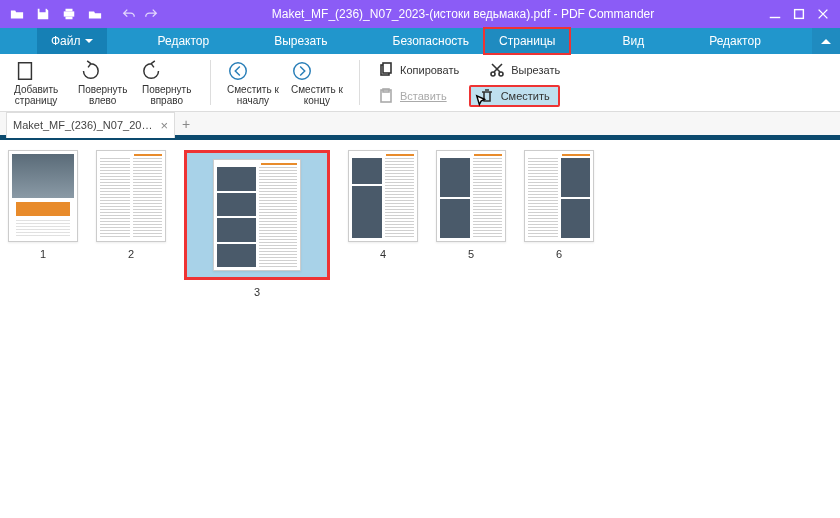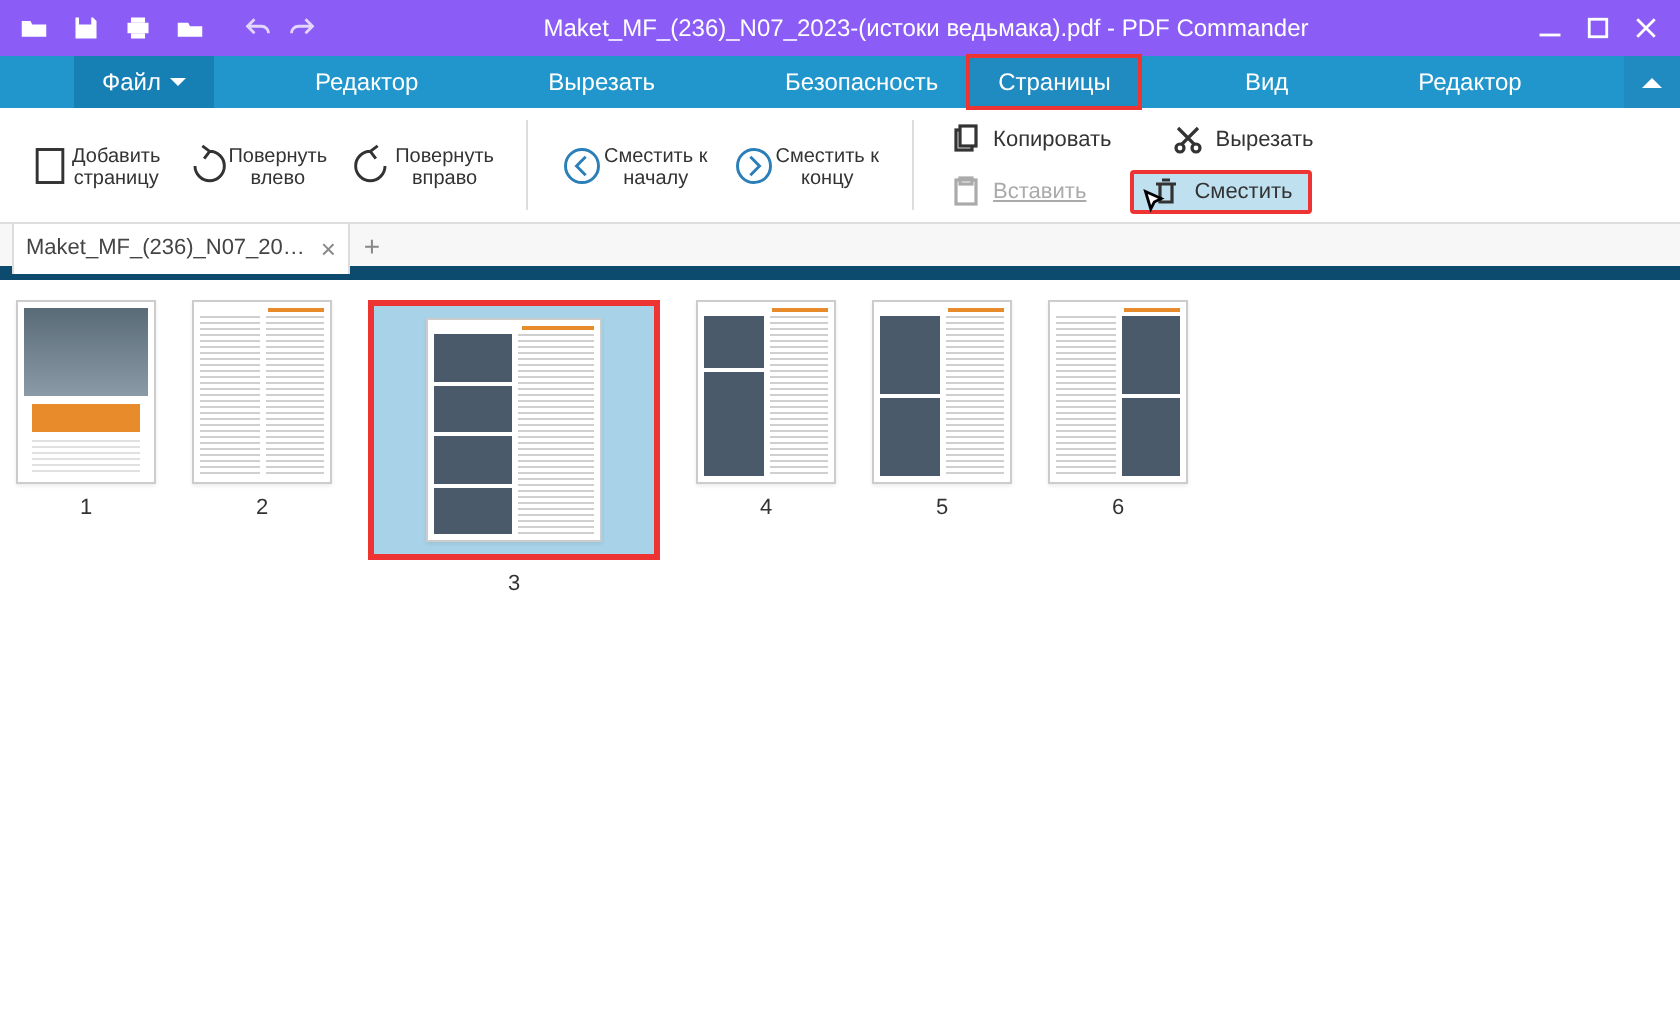--- a/index.html
+++ b/index.html
@@ -17,31 +17,31 @@
   .menu-item { padding: 0 14px; display: flex; align-items: center; cursor: pointer; position: relative; margin-left: 37px; }
   .menu-item.file { background: #1680b5; }
   .menu-item.file::after { content: ""; border: 4px solid transparent; border-top-color: #fff; margin-left: 4px; margin-top: 4px; }
   .menu-item.active { border: 2px solid #e33; background: #1f8bc0; margin: -1px 0; }
   .menu-expand { margin-left: auto; width: 28px; background: #1f8bc0; display: flex; align-items: center; justify-content: center; }
   .menu-expand::after { content: ""; border: 5px solid transparent; border-bottom-color: #fff; margin-bottom: 4px; }
 
   .toolbar { height: 58px; border-bottom: 1px solid #ddd; display: flex; padding: 4px 8px; gap: 6px; }
   .tool-group { display: flex; gap: 12px; padding: 0 6px; }
   .tool-sep { width: 1px; background: #ddd; margin: 2px 4px; }
-  .tool-btn { display: flex; flex-direction: row; align-items: center; justify-content: center; min-width: 52px; cursor: pointer; color: #333; }
+  .tool-btn { display: flex; flex-direction: column; align-items: flex-start; justify-content: center; min-width: 52px; cursor: pointer; color: #333; }
   .tool-btn .t-icon { width: 22px; height: 22px; display: flex; align-items: center; justify-content: center; }
   .tool-btn .t-label { font-size: 10px; text-align: center; margin-top: 2px; line-height: 11px; }
 
   .tool-row-group { display: flex; flex-direction: column; gap: 4px; justify-content: center; }
   .tool-row { display: flex; align-items: center; gap: 6px; padding: 2px 8px; cursor: pointer; font-size: 11px; color: #333; height: 22px; border-radius: 2px; }
   .tool-row .r-icon { width: 16px; height: 16px; }
   .tool-row.disabled { color: #aaa; text-decoration: underline; }
   .tool-row.delete { background: #bfe0ef; border: 2px solid #e33; }
 
-  .tabbar { height: 28px; background: #f7f7f7; border-bottom: 7px solid #0c4a6e; display: flex; align-items: center; padding-left: 6px; }
+  .tabbar { height: 28px; background: #f7f7f7; border-bottom: 5px solid #0c4a6e; display: flex; align-items: center; padding-left: 6px; }
   .doc-tab { background: #fff; border: 1px solid #ddd; border-bottom: none; height: 26px; margin-top: 2px; display: flex; align-items: center; padding: 0 6px; gap: 8px; font-size: 11px; color: #444; max-width: 170px; }
   .doc-tab .close { color: #888; font-size: 13px; }
   .plus-tab { width: 22px; text-align: center; color: #888; font-size: 14px; }
 
   .content { padding: 10px 8px; display: flex; gap: 18px; align-items: flex-start; }
   .page-thumb { display: flex; flex-direction: column; align-items: center; gap: 6px; }
   .page-thumb .label { font-size: 11px; color: #333; }
   .thumb { width: 70px; height: 92px; background: #fff; border: 1px solid #ccc; padding: 3px; display: flex; flex-direction: column; gap: 2px; position: relative; box-shadow: 0 1px 2px rgba(0,0,0,.08); }
   .thumb .bar { height: 2px; background: #e88b2b; width: 45%; align-self: flex-end; }
   .thumb .cols { flex: 1; display: flex; gap: 3px; }

